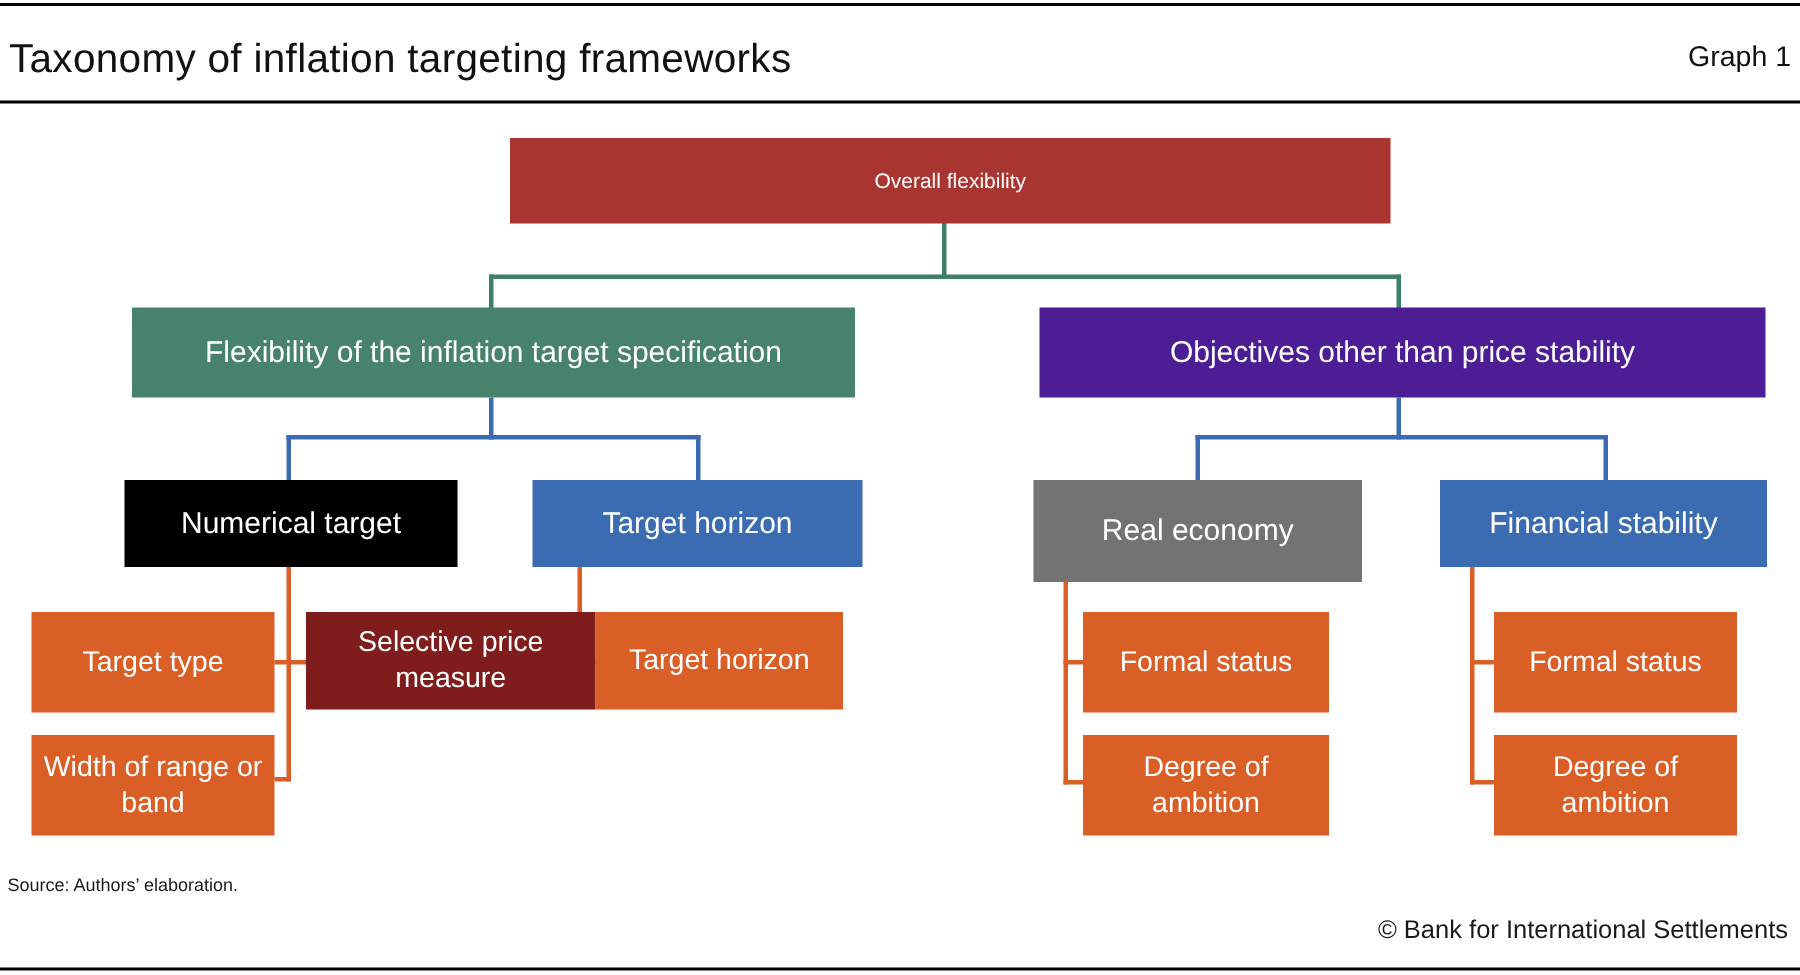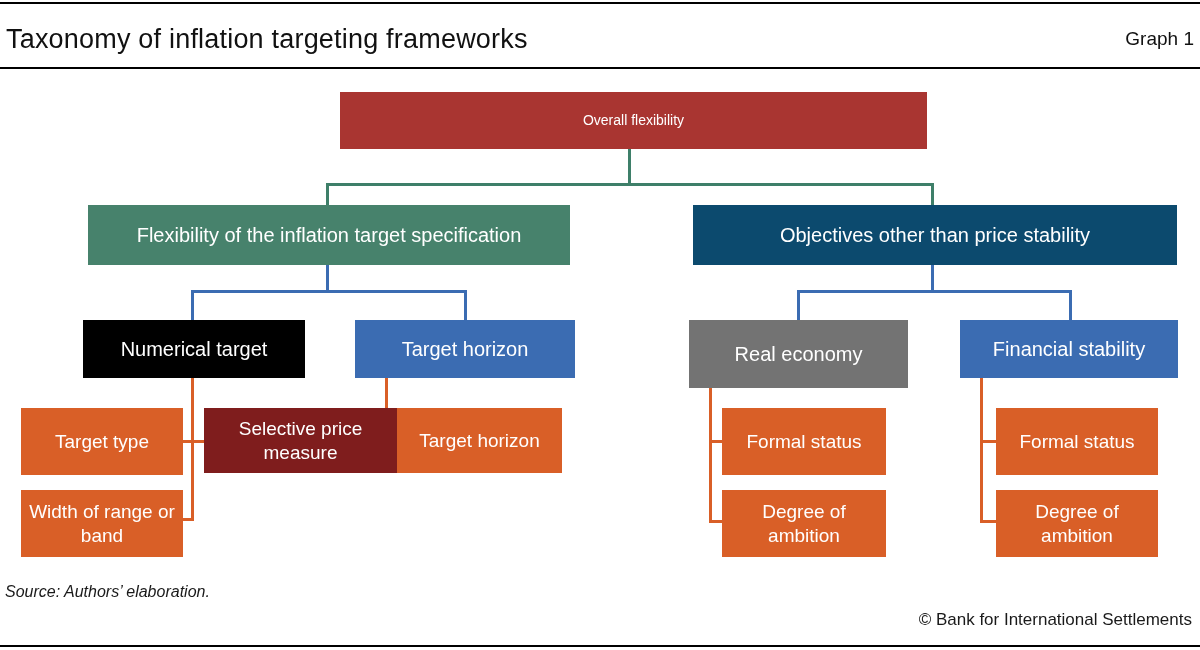--- a/index.html
+++ b/index.html
@@ -26,21 +26,21 @@
     text-align:center;color:#fff;
     line-height:1.25;
   }
   .node.root{font-size:14px;}
   .node.branch{font-size:20px;}
   .node.child{font-size:20px;}
   .node.leaf{font-size:19px;padding:0 8px;box-sizing:border-box;}
   .line{position:absolute;}
   .source-note{
     position:absolute;left:5px;top:583px;
-    font-size:16px;color:#1a1a1a;font-style:italic;
+    font-size:12px;color:#1a1a1a;
   }
   .copyright{
     position:absolute;right:8px;top:610px;
     font-size:17px;color:#1a1a1a;
   }
 </style>
 </head>
 <body>
 
 <div class="page">
@@ -82,21 +82,21 @@
   <div class="line" style="left: 980px; top: 440px; width: 16px; height: 3px; background-color: rgb(217, 95, 39);"></div>
   <div class="line" style="left: 980px; top: 520px; width: 16px; height: 3px; background-color: rgb(217, 95, 39);"></div>
 
   <div class="node root" style="left: 340px; top: 92px; width: 587px; height: 57px; background-color: rgb(169, 53, 49);">
     <span>Overall flexibility</span>
   </div>
 
   <div class="node branch" style="left: 88px; top: 205px; width: 482px; height: 60px; background-color: rgb(71, 130, 108);">
     <span>Flexibility of the inflation target specification</span>
   </div>
-  <div class="node branch" style="left: 693px; top: 205px; width: 484px; height: 60px; background-color: #0c4a6e;">
+  <div class="node branch" style="left: 693px; top: 205px; width: 484px; height: 60px; background-color: #4c1d95;">
     <span>Objectives other than price stability</span>
   </div>
 
   <div class="node child" style="left: 83px; top: 320px; width: 222px; height: 58px; background-color: #000000;">
     <span>Numerical target</span>
   </div>
   <div class="node child" style="left: 355px; top: 320px; width: 220px; height: 58px; background-color: rgb(59, 108, 178);">
     <span>Target horizon</span>
   </div>
   <div class="node child" style="left: 689px; top: 320px; width: 219px; height: 68px; background-color: #737373; text-align: right;">

